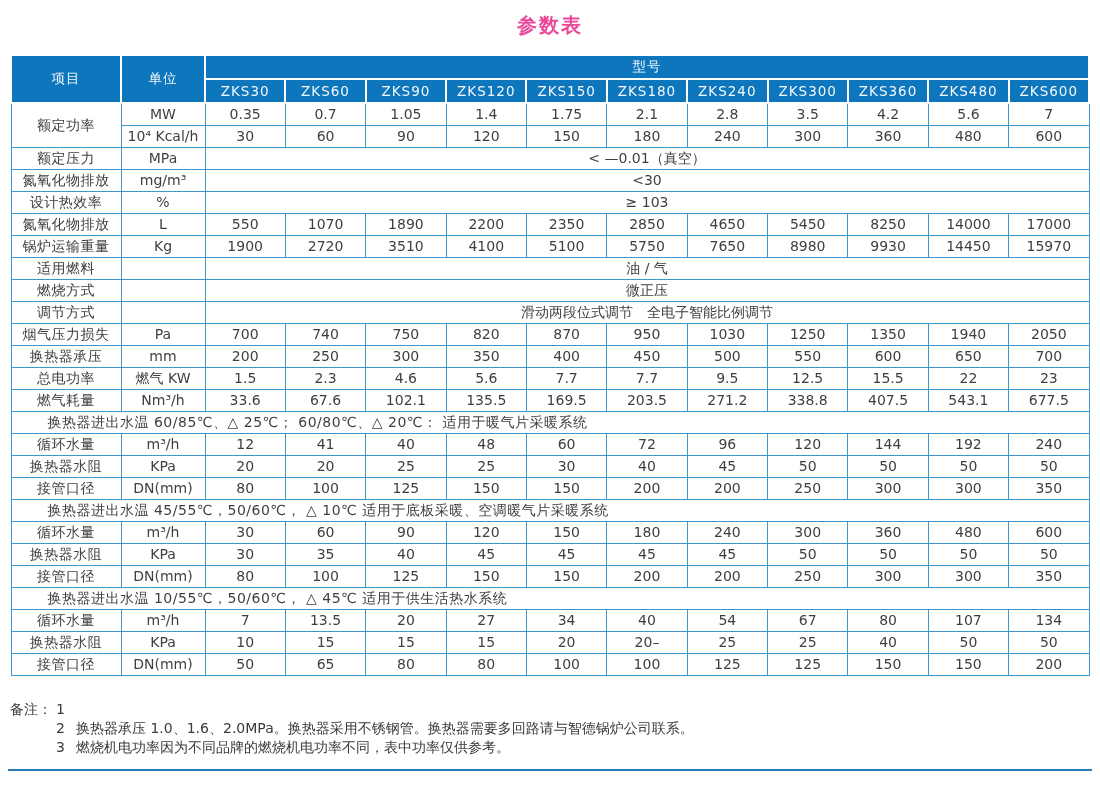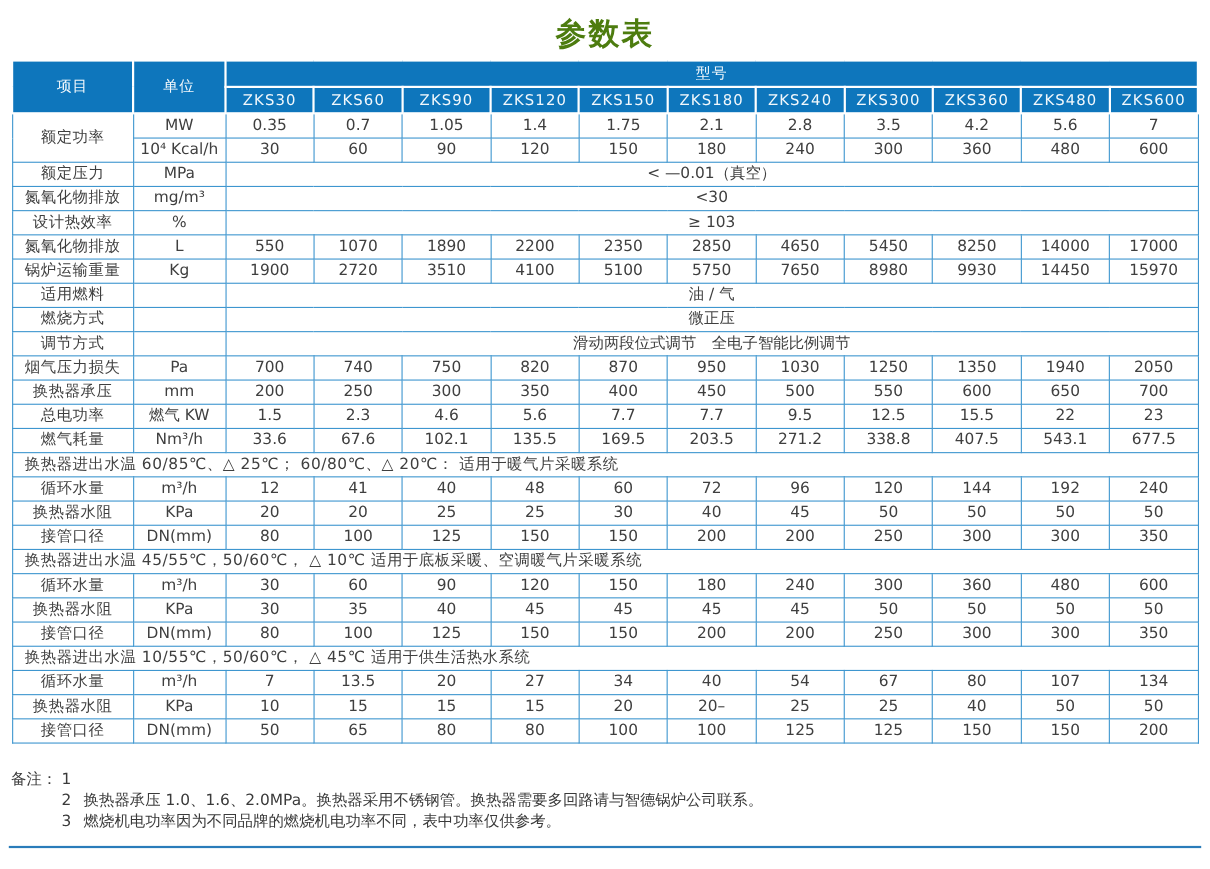--- a/index.html
+++ b/index.html
@@ -5,22 +5,22 @@
   html,body{margin:0;padding:0;background:#ffffff;}
   body{
     width:1100px;height:790px;
     font-family:"DejaVu Sans","Liberation Sans",sans-serif;
     color:#3d3d3d;
     -webkit-font-smoothing:antialiased;
   }
   .page{width:1100px;height:790px;position:relative;overflow:hidden;}
   .title{
     text-align:center;
-    color:#4d7c0f;
-    font-size:28px;
+    color:#ec4899;
+    font-size:20px;
     font-weight:600;
     letter-spacing:2px;
     padding-top:12px;
     height:34px;
   }
   table.params{
     border-collapse:collapse;
     table-layout:fixed;
     width:1080px;
     margin:8px auto 0 auto;
@@ -43,21 +43,21 @@
     text-align:center;
     font-size:14px;
     line-height:1.05;
     color:#3f3f3f;
     overflow:hidden;
     white-space:nowrap;
   }
   table.params td.item{letter-spacing:0.5px;}
   table.params td.section{
     text-align:left;
-    padding-left:11px;
+    padding-left:36px;
     letter-spacing:0.5px;
   }
   .notes{
     width:1080px;
     margin:24px auto 0 auto;
     display:flex;
     font-size:14px;
     color:#3a3a3a;
     line-height:19px;
   }

